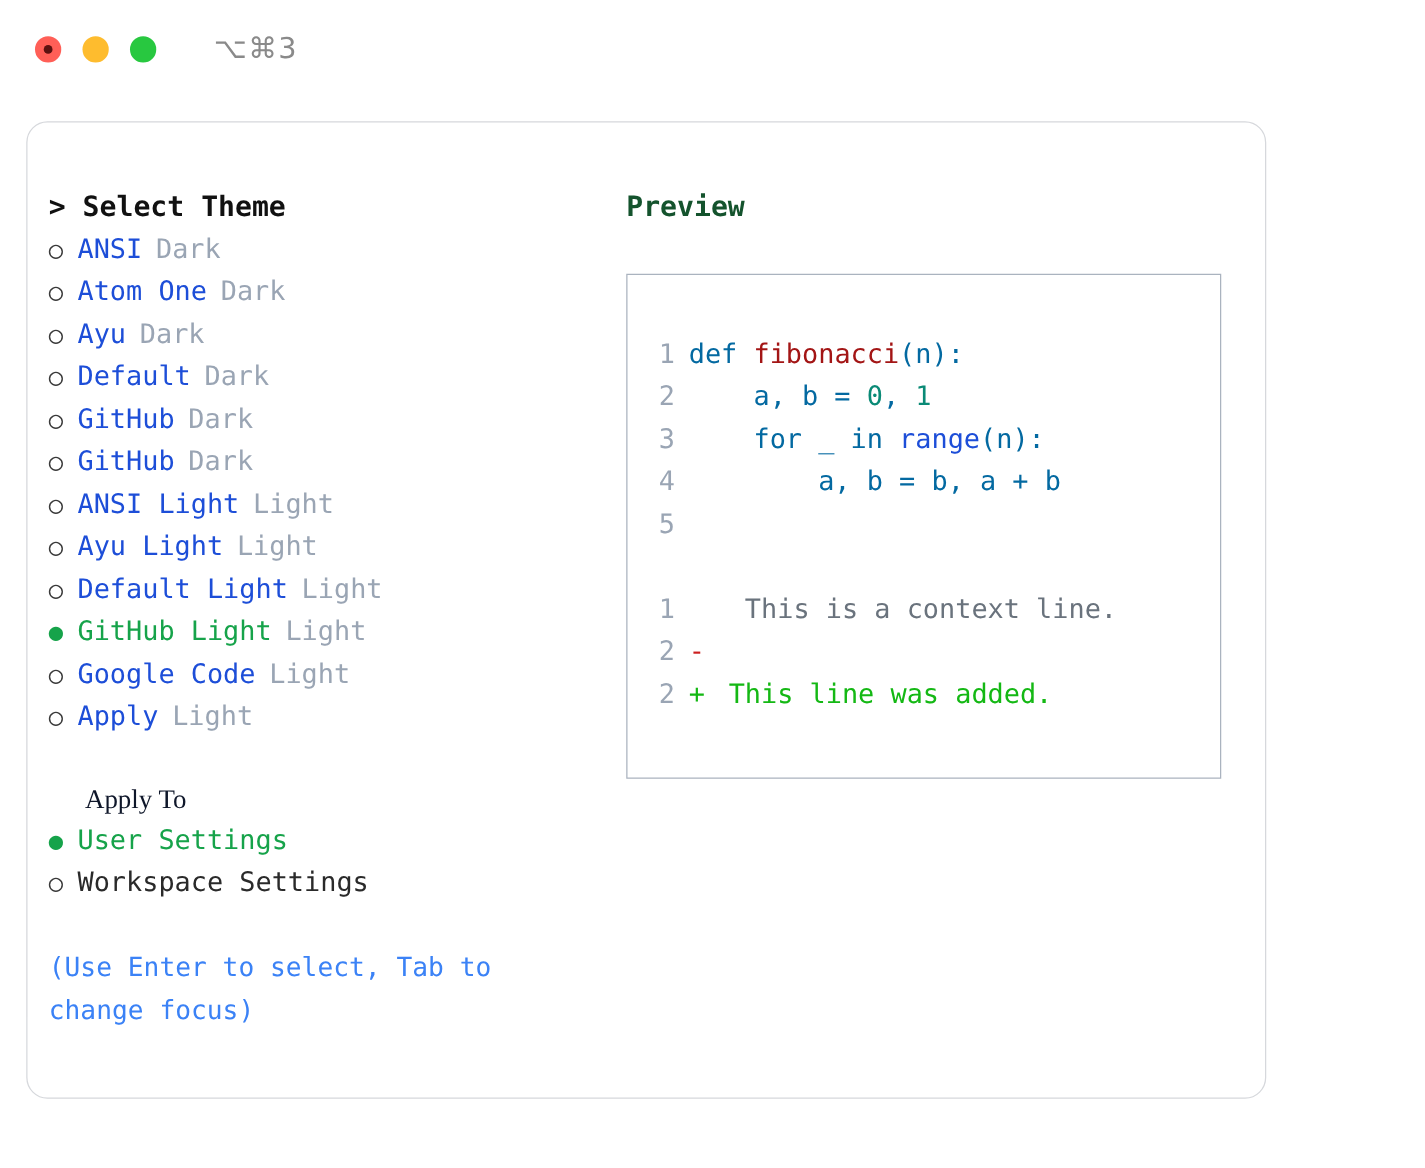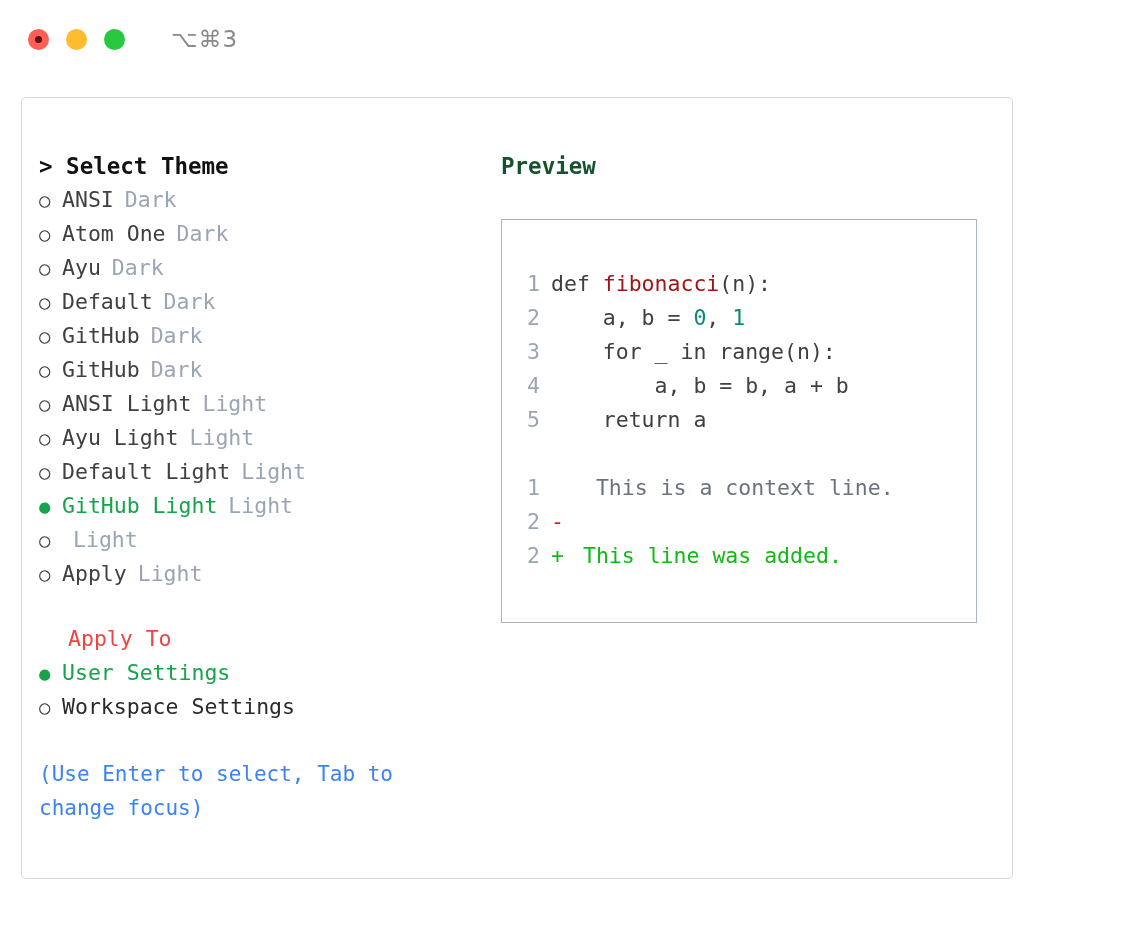--- a/index.html
+++ b/index.html
@@ -64,21 +64,21 @@
     letter-spacing: 1px;
     font-weight: 500;
   }
 
   
   #content-panel {
     position: absolute;
     left: 21px; top: 97px;
     width: 992px; height: 782px;
     border: 1.6px solid #d6d8dc;
-    border-radius: 5px;
+    border-radius: 17px;
     background: #ffffff;
     box-sizing: border-box;
   }
 
   
   #theme-column {
     position: absolute;
     left: 17px; top: 51px;
     width: 440px;
   }
@@ -101,35 +101,36 @@
     white-space: pre;
   }
   .marker {
     display: inline-block;
     width: 23px;
     font-size: 19px;
     color: #3a3a3a;
     line-height: 34px;
   }
   .marker.selected { color: #16a34a; }
-  .theme-name { color: #404040; }
+  .theme-name { color: #1d4ed8; }
   .theme-item.is-selected .theme-name { color: #16a34a; }
   .theme-kind {
     color: #9aa5b4;
     margin-left: 11px;
   }
 
   
   #apply-to-group { margin-top: 31px; }
   #apply-to-label {
     font-size: 21.5px;
-    color: #ef4444;
+    color: #0f172a;
     line-height: 34px;
     padding-left: 29px;
     white-space: pre;
+    font-family: Liberation Serif, serif;
   }
   .apply-item {
     display: flex;
     align-items: baseline;
     line-height: 34px;
     height: 34px;
     font-size: 21.5px;
     white-space: pre;
   }
   .apply-item .apply-label { color: #2a2a2a; }
@@ -180,24 +181,24 @@
     white-space: pre;
   }
   .gutter {
     color: #9aa5b4;
     width: 26px;
     text-align: right;
     margin-right: 11px;
     flex: none;
   }
   .code-text { color: #24292e; }
-  .tok-plain { color: #404040; }
+  .tok-plain { color: #0369a1; }
   .tok-func  { color: #a31515; }
   .tok-num   { color: #0a8a76; }
-  .tok-call  { color: #404040; }
+  .tok-call  { color: #1d4ed8; }
 
   .diff-block { margin-top: 34px; }
   .diff-sign {
     width: 19px;
     flex: none;
     display: inline-block;
   }
   .diff-context .diff-text { color: #6a737d; }
   .diff-context .diff-sign { color: #6a737d; }
   .diff-del .diff-text, .diff-del .diff-sign { color: #cc1f1f; }
@@ -227,21 +228,21 @@
           <div class="theme-item"><span class="marker">○</span><span class="theme-name">ANSI</span><span class="theme-kind">Dark</span></div>
           <div class="theme-item"><span class="marker">○</span><span class="theme-name">Atom One</span><span class="theme-kind">Dark</span></div>
           <div class="theme-item"><span class="marker">○</span><span class="theme-name">Ayu</span><span class="theme-kind">Dark</span></div>
           <div class="theme-item"><span class="marker">○</span><span class="theme-name">Default</span><span class="theme-kind">Dark</span></div>
           <div class="theme-item"><span class="marker">○</span><span class="theme-name">GitHub</span><span class="theme-kind">Dark</span></div>
           <div class="theme-item"><span class="marker">○</span><span class="theme-name">GitHub</span><span class="theme-kind">Dark</span></div>
           <div class="theme-item"><span class="marker">○</span><span class="theme-name">ANSI Light</span><span class="theme-kind">Light</span></div>
           <div class="theme-item"><span class="marker">○</span><span class="theme-name">Ayu Light</span><span class="theme-kind">Light</span></div>
           <div class="theme-item"><span class="marker">○</span><span class="theme-name">Default Light</span><span class="theme-kind">Light</span></div>
           <div class="theme-item is-selected"><span class="marker selected">●</span><span class="theme-name">GitHub Light</span><span class="theme-kind">Light</span></div>
-          <div class="theme-item"><span class="marker">○</span><span class="theme-kind">Light</span></div>
+          <div class="theme-item"><span class="marker">○</span><span class="theme-name">Google Code</span><span class="theme-kind">Light</span></div>
           <div class="theme-item"><span class="marker">○</span><span class="theme-name">Apply</span><span class="theme-kind">Light</span></div>
         </div>
 
       <div id="apply-to-group">
         <div id="apply-to-label">Apply To</div>
         <div id="apply-to-list">
             <div class="apply-item is-selected"><span class="marker selected">●</span><span class="apply-label">User Settings</span></div>
             <div class="apply-item"><span class="marker">○</span><span class="apply-label">Workspace Settings</span></div>
           </div>
       </div>
@@ -251,21 +252,21 @@
 
     <div id="preview-column">
       <div id="preview-header">Preview</div>
       <div id="preview-box">
         <div id="code-area">
           <div id="code-lines">
               <div class="code-line"><span class="gutter">1</span><span class="code-text"><span class="tok-plain">def </span><span class="tok-func">fibonacci</span><span class="tok-plain">(n):</span></span></div>
               <div class="code-line"><span class="gutter">2</span><span class="code-text"><span class="tok-plain">    a, b = </span><span class="tok-num">0</span><span class="tok-plain">, </span><span class="tok-num">1</span></span></div>
               <div class="code-line"><span class="gutter">3</span><span class="code-text"><span class="tok-plain">    for _ in </span><span class="tok-call">range</span><span class="tok-plain">(n):</span></span></div>
               <div class="code-line"><span class="gutter">4</span><span class="code-text"><span class="tok-plain">        a, b = b, a + b</span></span></div>
-              <div class="code-line"><span class="gutter">5</span><span class="code-text"><span class="tok-plain">    return a</span></span></div>
+              <div class="code-line"><span class="gutter">5</span></div>
             </div>
           <div id="diff-lines" class="diff-block">
               <div class="code-line diff-context"><span class="gutter">1</span><span class="diff-sign"> </span><span class="diff-text">  This is a context line.</span></div>
               <div class="code-line diff-del"><span class="gutter">2</span><span class="diff-sign">-</span></div>
               <div class="code-line diff-add"><span class="gutter">2</span><span class="diff-sign">+</span><span class="diff-text"> This line was added.</span></div>
             </div>
         </div>
       </div>
     </div>
 

